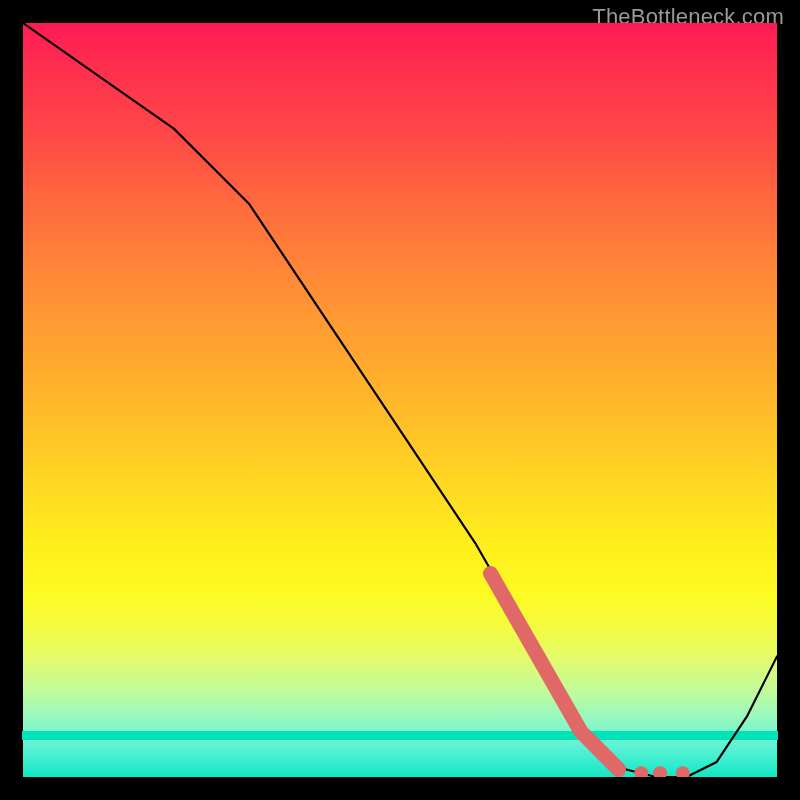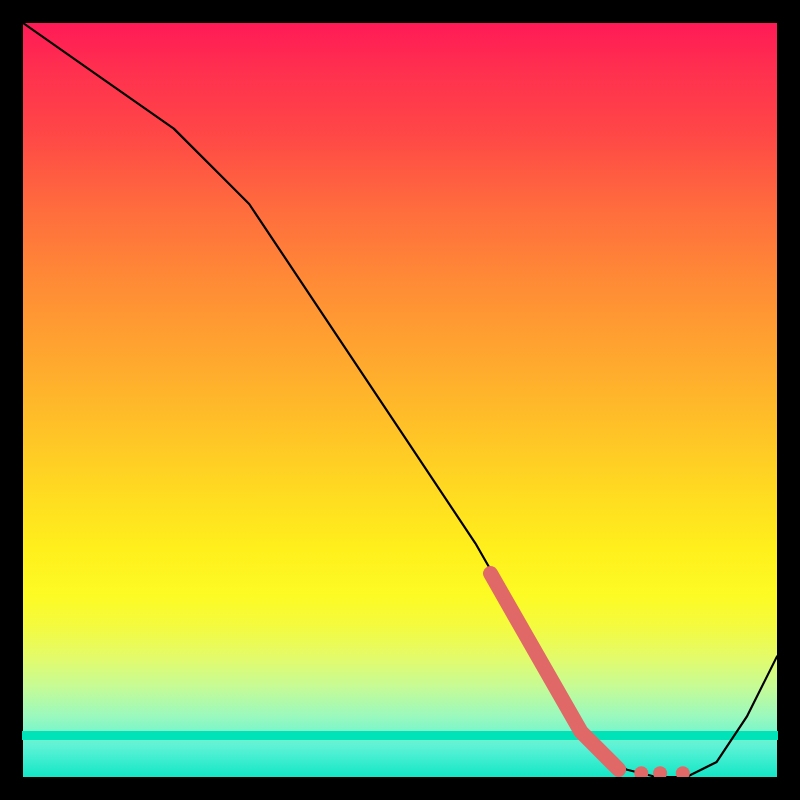--- a/index.html
+++ b/index.html
@@ -64,20 +64,21 @@
     left: 23px;
     top: 23px;
     width: 754px;
     height: 754px;
   }
 </style>
 </head>
 <body>
 
 <div class="outer">
+  <div class="watermark">TheBottleneck.com</div>
 
   <div class="plot"></div>
   <div class="plot-overlay"></div>
 
   <svg class="chart" viewBox="0 0 754 754" preserveAspectRatio="none">
     <path id="curve-path" fill="none" stroke="#000" stroke-width="2.2" stroke-linecap="round" stroke-linejoin="round" d="M0.0 0.0 L75.4 52.8 L150.8 105.6 L196.0 150.8 L226.2 181.0 L301.6 294.1 L377.0 407.2 L452.4 520.3 L482.6 573.0 L512.7 633.4 L542.9 686.1 L573.0 723.8 L603.2 746.5 L633.4 754.0 L663.5 754.0 L693.7 738.9 L723.8 693.7 L754.0 633.4 "></path>
     <path id="hl-path" fill="none" stroke="#e06968" stroke-width="15" stroke-linecap="round" stroke-linejoin="round" d="M467.5 550.4 L558.0 708.8 L588.1 738.9 L595.7 746.5 "></path>
     <g id="hl-dots">
         <circle cx="618.3" cy="750.2" r="7" fill="#e06968"></circle>
         <circle cx="637.1" cy="750.2" r="7" fill="#e06968"></circle>

